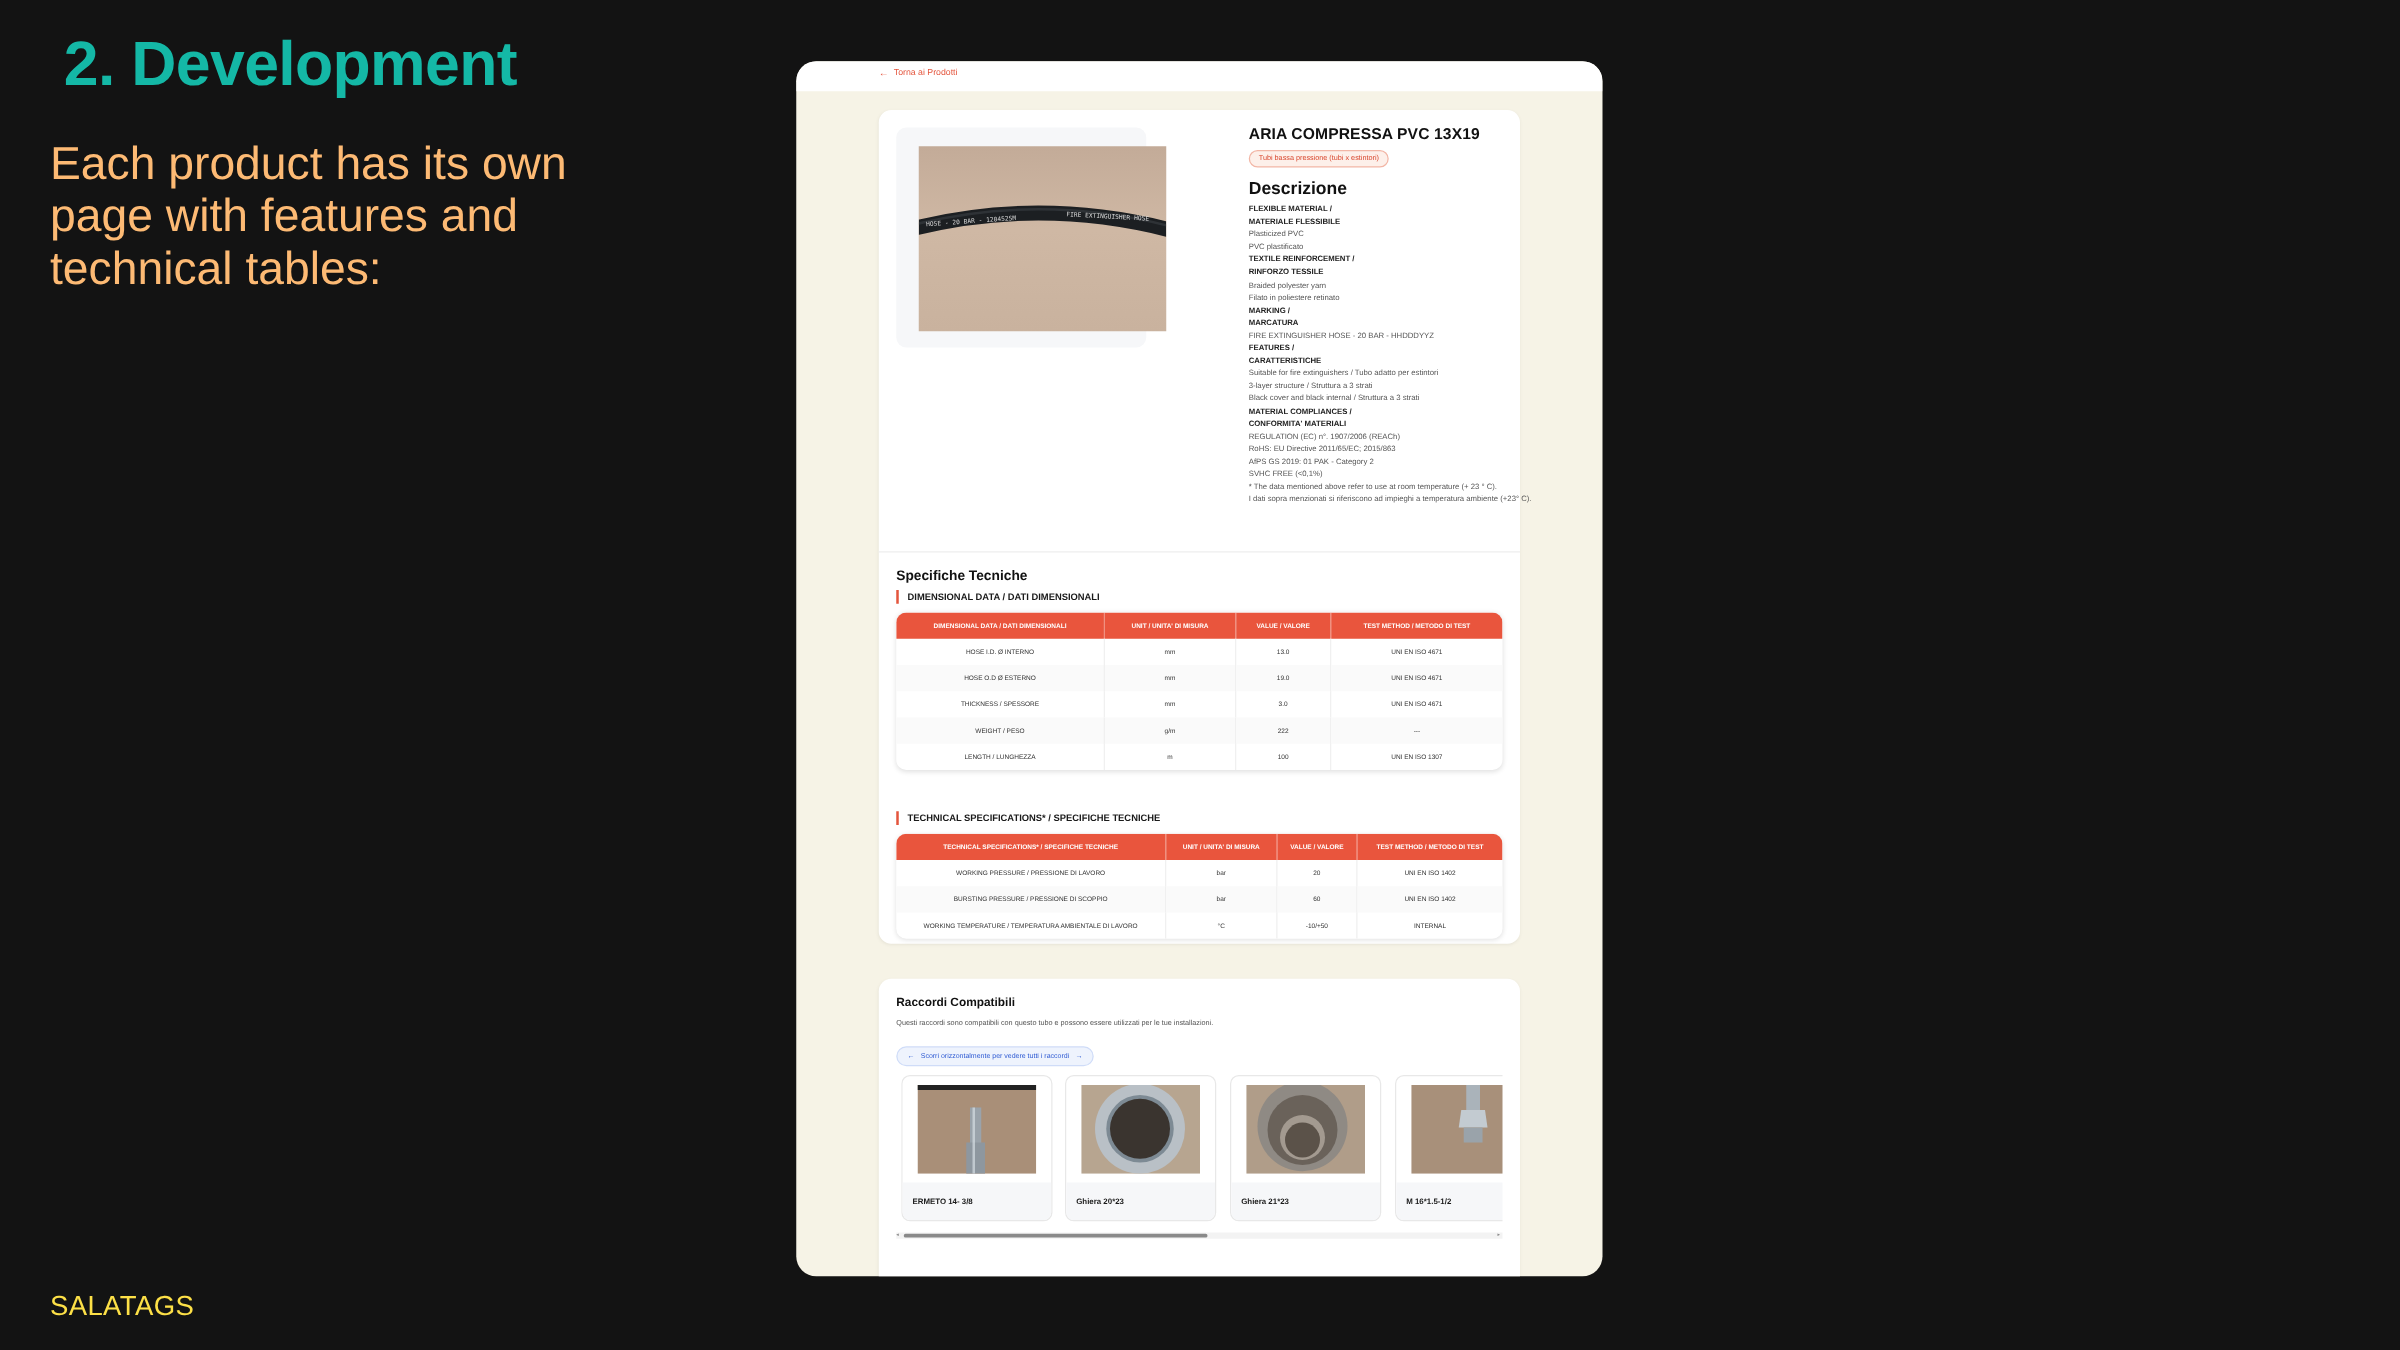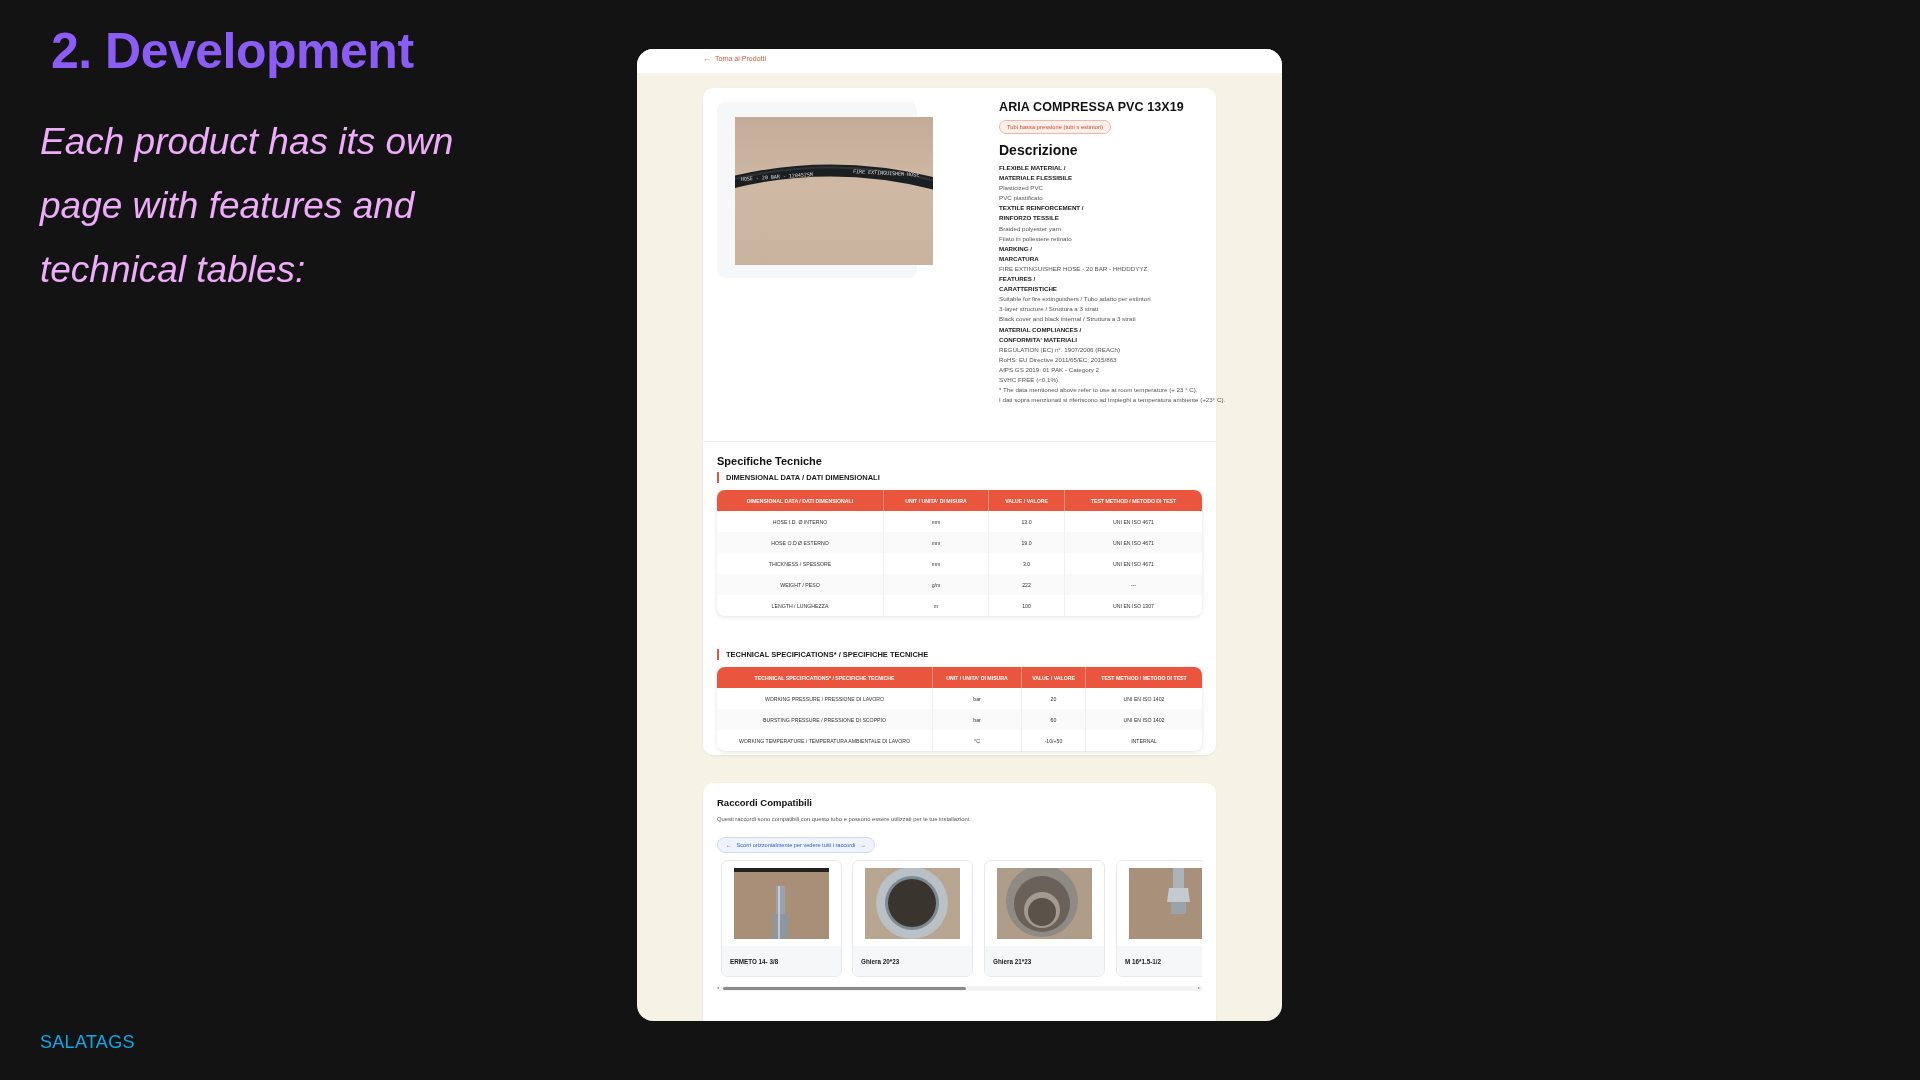--- a/index.html
+++ b/index.html
@@ -1,21 +1,21 @@
 <!DOCTYPE html>
 <html><head>
 <meta charset="utf-8">
 <style>
   * { box-sizing: border-box; margin: 0; padding: 0; }
   html, body { width: 1920px; height: 1080px; overflow: hidden; }
   body { background: #131313; font-family: "Liberation Sans", "DejaVu Sans", sans-serif; position: relative; color: #fff; }
 
-  .slide-title { position: absolute; left: 51px; top: 22px; font-size: 50px; font-weight: 700; letter-spacing: -0.5px; color: #8b5cf6; text-align: center; }
-  .slide-body { position: absolute; left: 40px; top: 110px; width: 460px; font-size: 37px; line-height: 64px; color: #f0abfc; font-style: italic; }
-  .slide-footer { position: absolute; left: 40px; top: 1032px; font-size: 18px; color: #0ea5e9; letter-spacing: 0.3px; }
+  .slide-title { position: absolute; left: 51px; top: 22px; font-size: 50px; font-weight: 700; letter-spacing: -0.5px; color: #14b8a6; text-align: center; }
+  .slide-body { position: absolute; left: 40px; top: 110px; width: 460px; font-size: 37px; line-height: 42px; color: #fdba74; }
+  .slide-footer { position: absolute; left: 40px; top: 1032px; font-size: 22px; color: #fde047; letter-spacing: 0.3px; }
 
   .frame { position: absolute; left: 637px; top: 49px; width: 645px; height: 972px; background: #f6f3e6; border-radius: 16px; overflow: hidden; }
   .frame-header { position: absolute; left: 0; top: 0; width: 100%; height: 24px; background: #ffffff; }
   .back-link { position: absolute; left: 66px; top: 5px; font-size: 7px; color: #e4553d; display: flex; align-items: center; gap: 4px; cursor: pointer; }
   .back-arrow { font-size: 8px; }
 
   .card { position: absolute; left: 66px; width: 513px; background: #ffffff; border-radius: 10px; box-shadow: 0 1px 3px rgba(0,0,0,0.06); }
   .card-product { top: 39px; height: 667px; }
   .card-fittings { top: 734px; height: 270px; }
 

